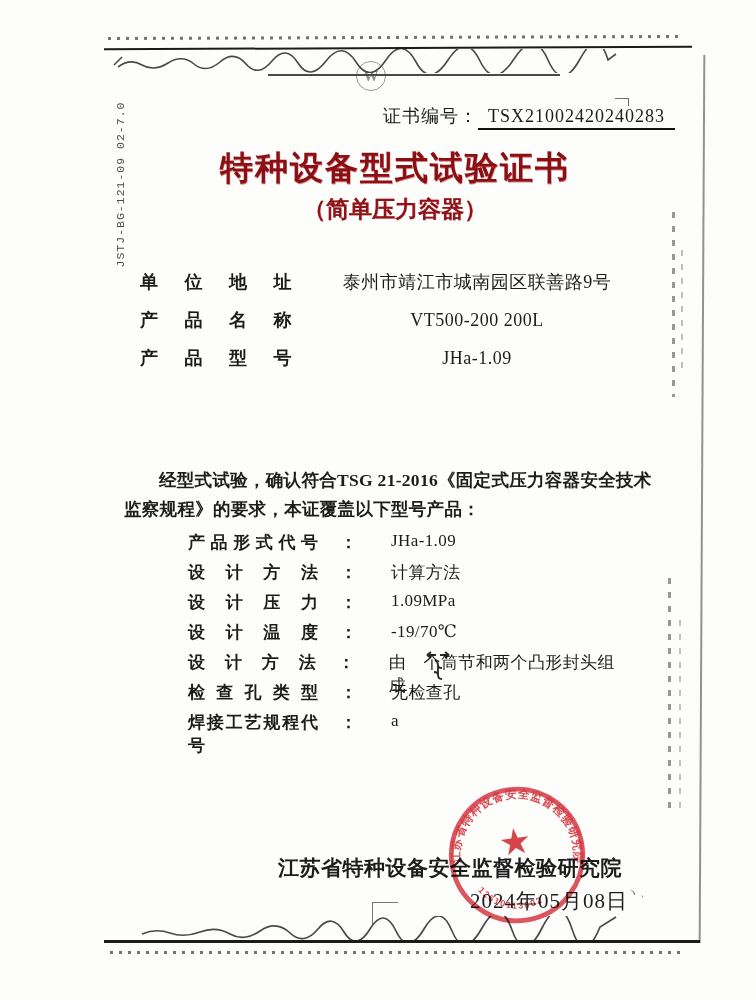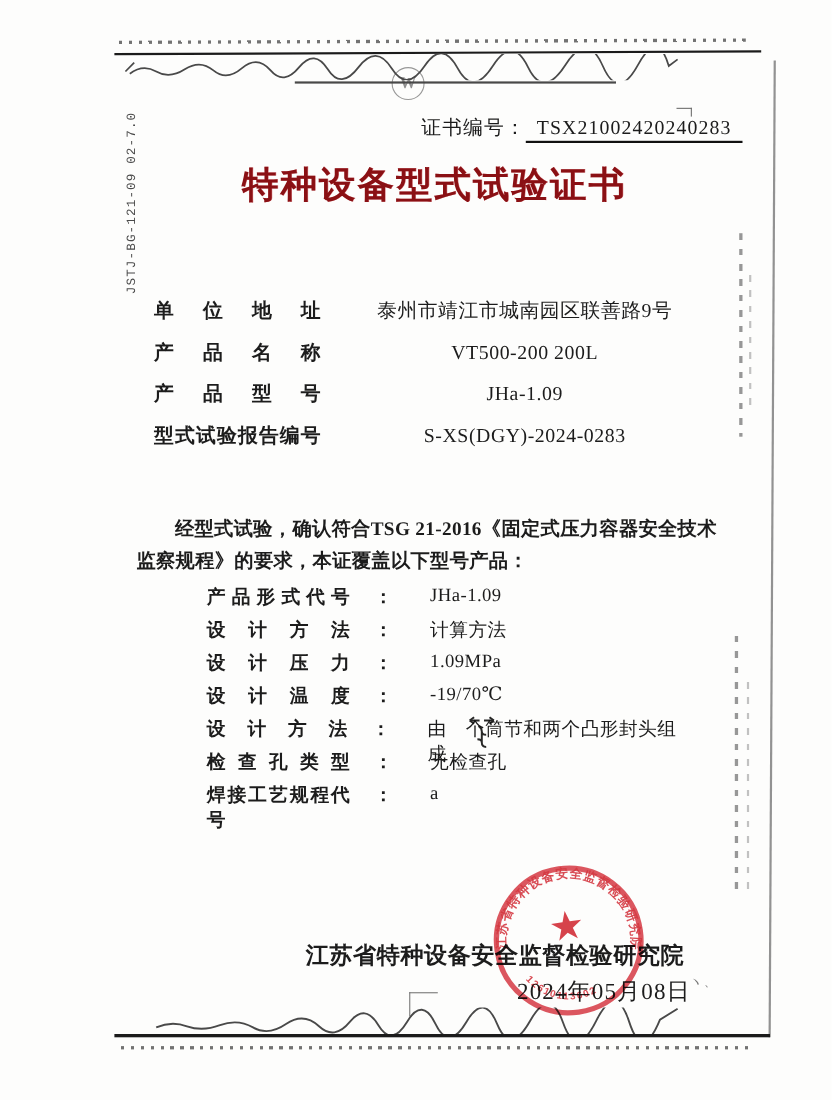--- a/index.html
+++ b/index.html
@@ -117,37 +117,34 @@
   <div class="corner-mark bc"></div>
   <div class="tick-marks">ヽ、</div>
 
   <div class="side-code">JSTJ-BG-121-09 02-7.0</div>
 
   <div class="cert-no-row">
     <span>证书编号：</span><span class="cert-no-value">TSX21002420240283</span>
   </div>
 
   <div class="doc-title">特种设备型式试验证书</div>
+  <div class="doc-subtitle">（简单压力容器）</div>
 
   <div class="fields">
     <div class="frow">
       <span class="flabel">单位地址</span>
       <span class="fvalue">泰州市靖江市城南园区联善路9号</span>
     </div>
     <div class="frow">
       <span class="flabel">产品名称</span>
       <span class="fvalue">VT500-200 200L</span>
     </div>
     <div class="frow">
       <span class="flabel">产品型号</span>
       <span class="fvalue">JHa-1.09</span>
-    </div>
-    <div class="frow">
-      <span class="flabel">型式试验报告编号</span>
-      <span class="fvalue">S-XS(DGY)-2024-0283</span>
     </div>
   </div>
 
   <p class="statement">经型式试验，确认符合TSG 21-2016《固定式压力容器安全技术监察规程》的要求，本证覆盖以下型号产品：</p>
 
   <div class="specs">
     <div class="srow">
       <span class="slabel">产品形式代号</span>
       <span class="scolon">：</span>
       <span class="svalue">JHa-1.09</span>

